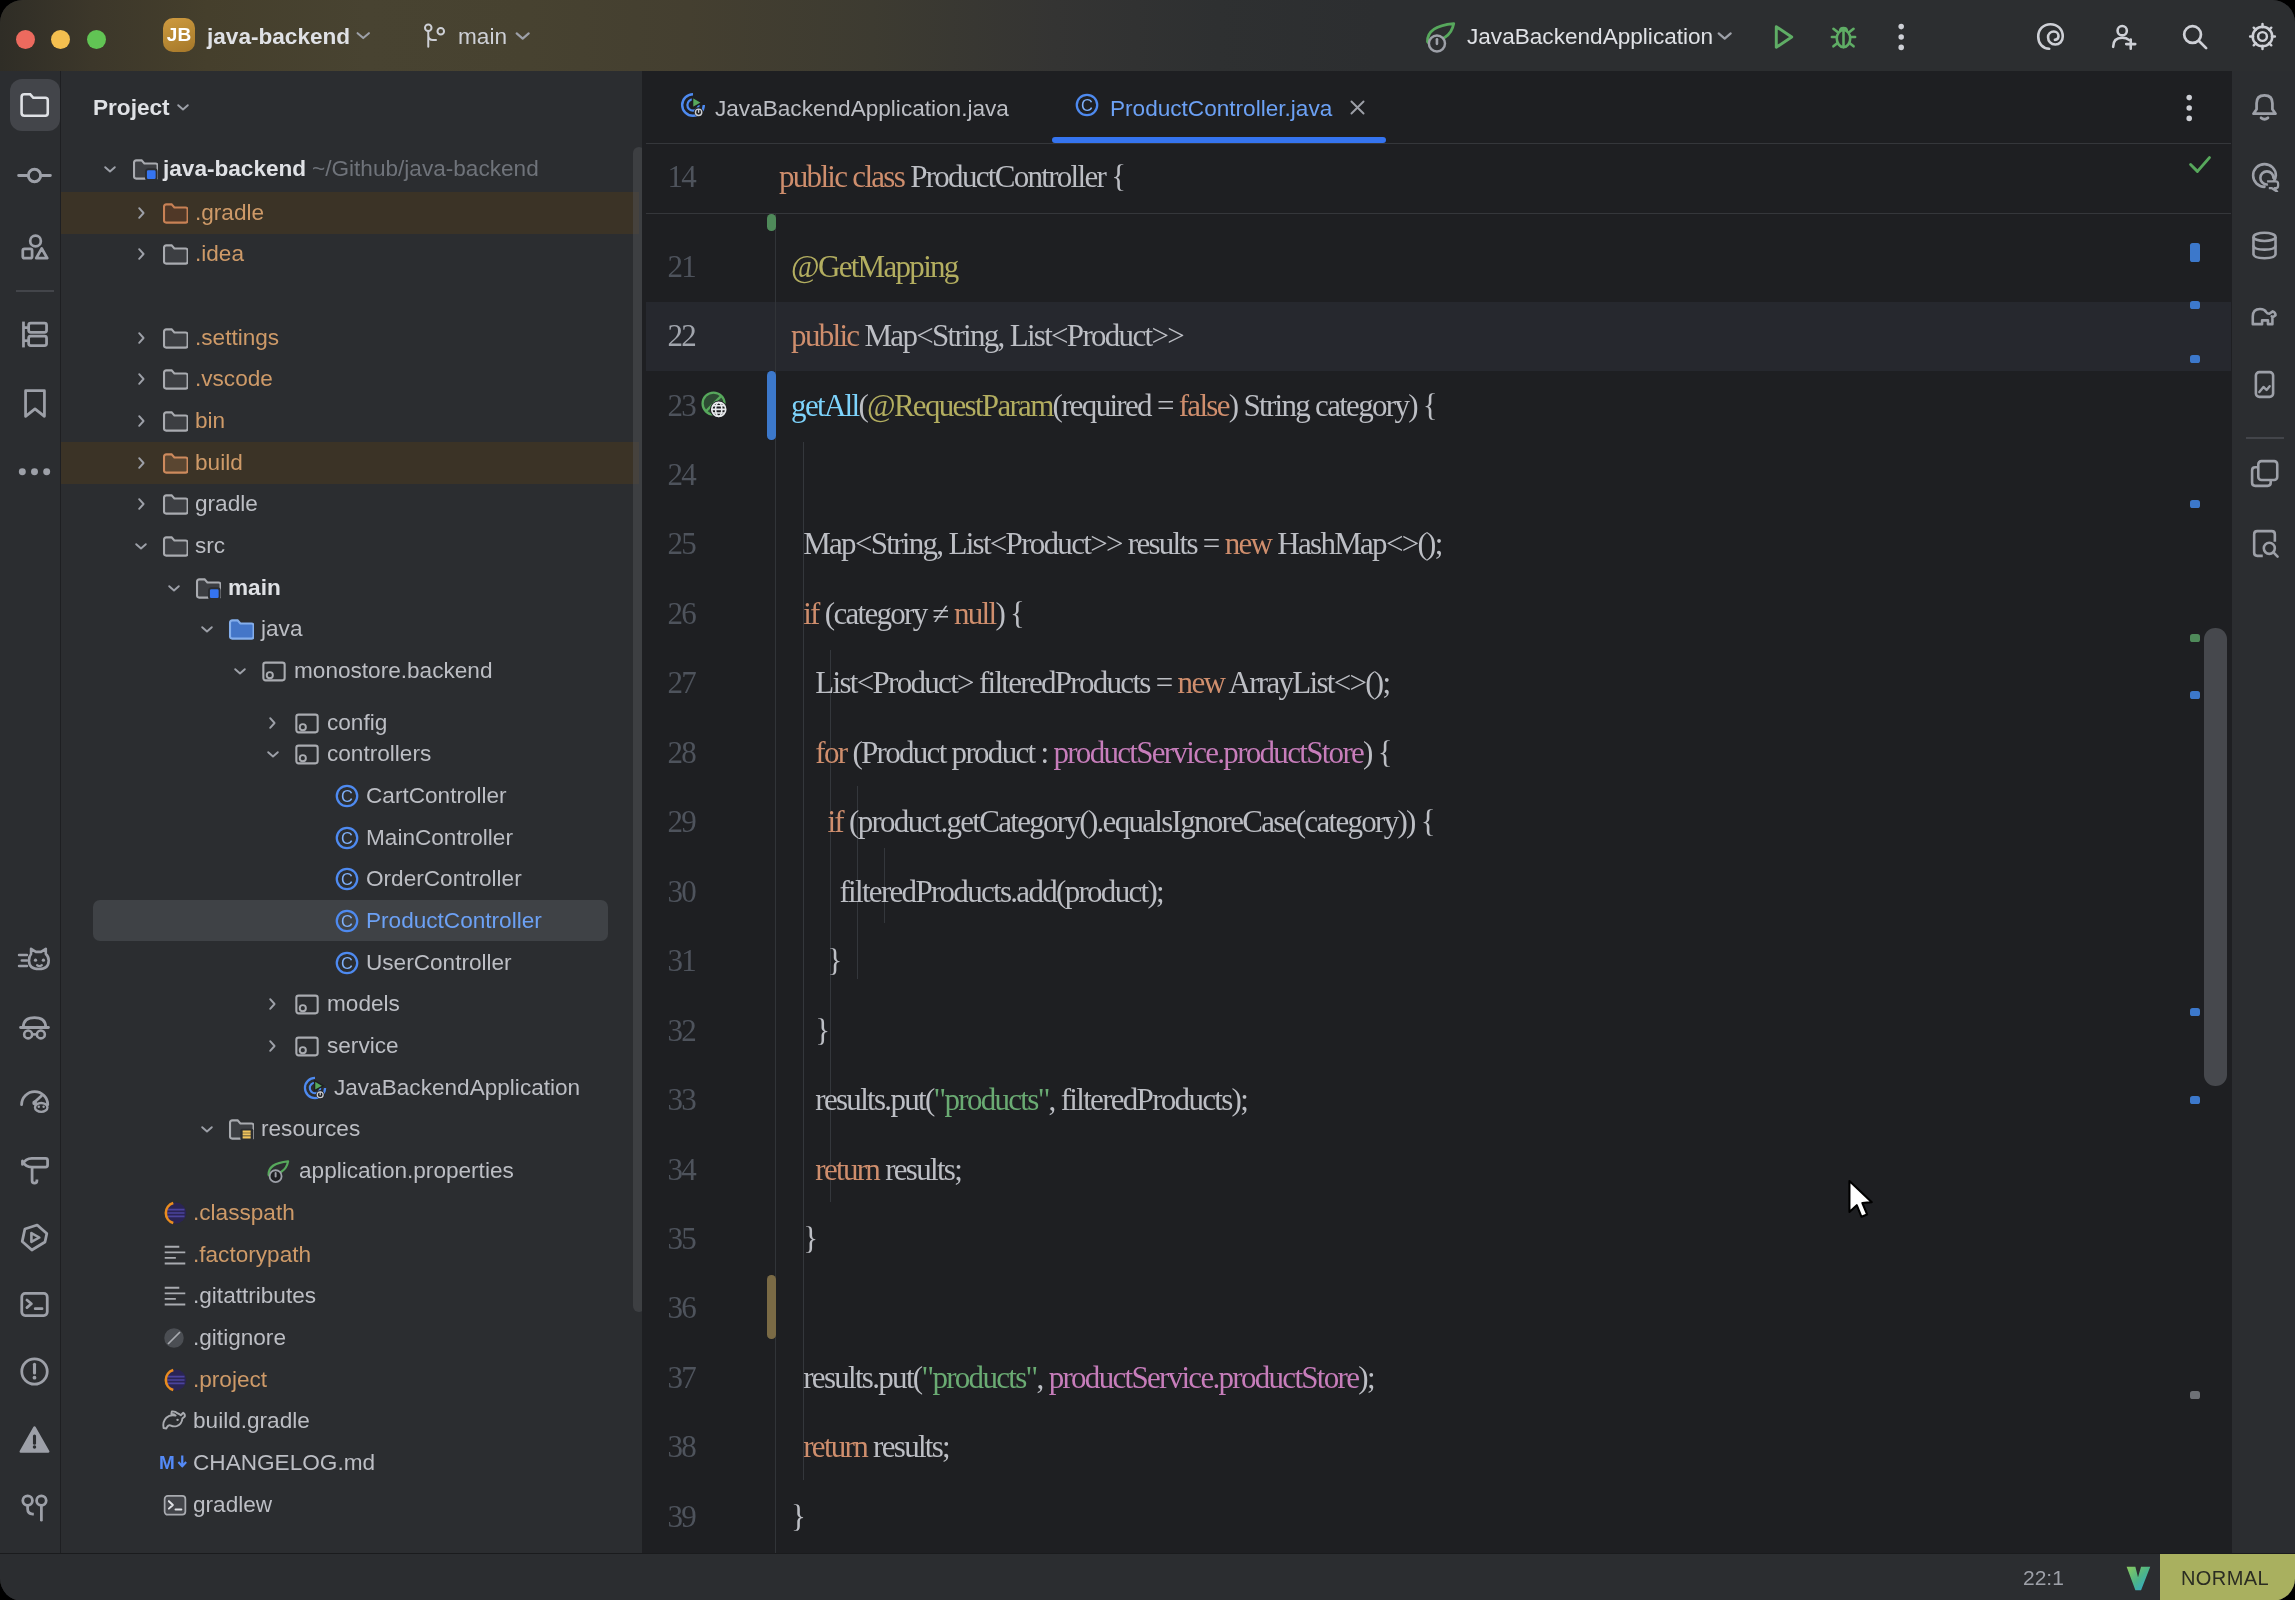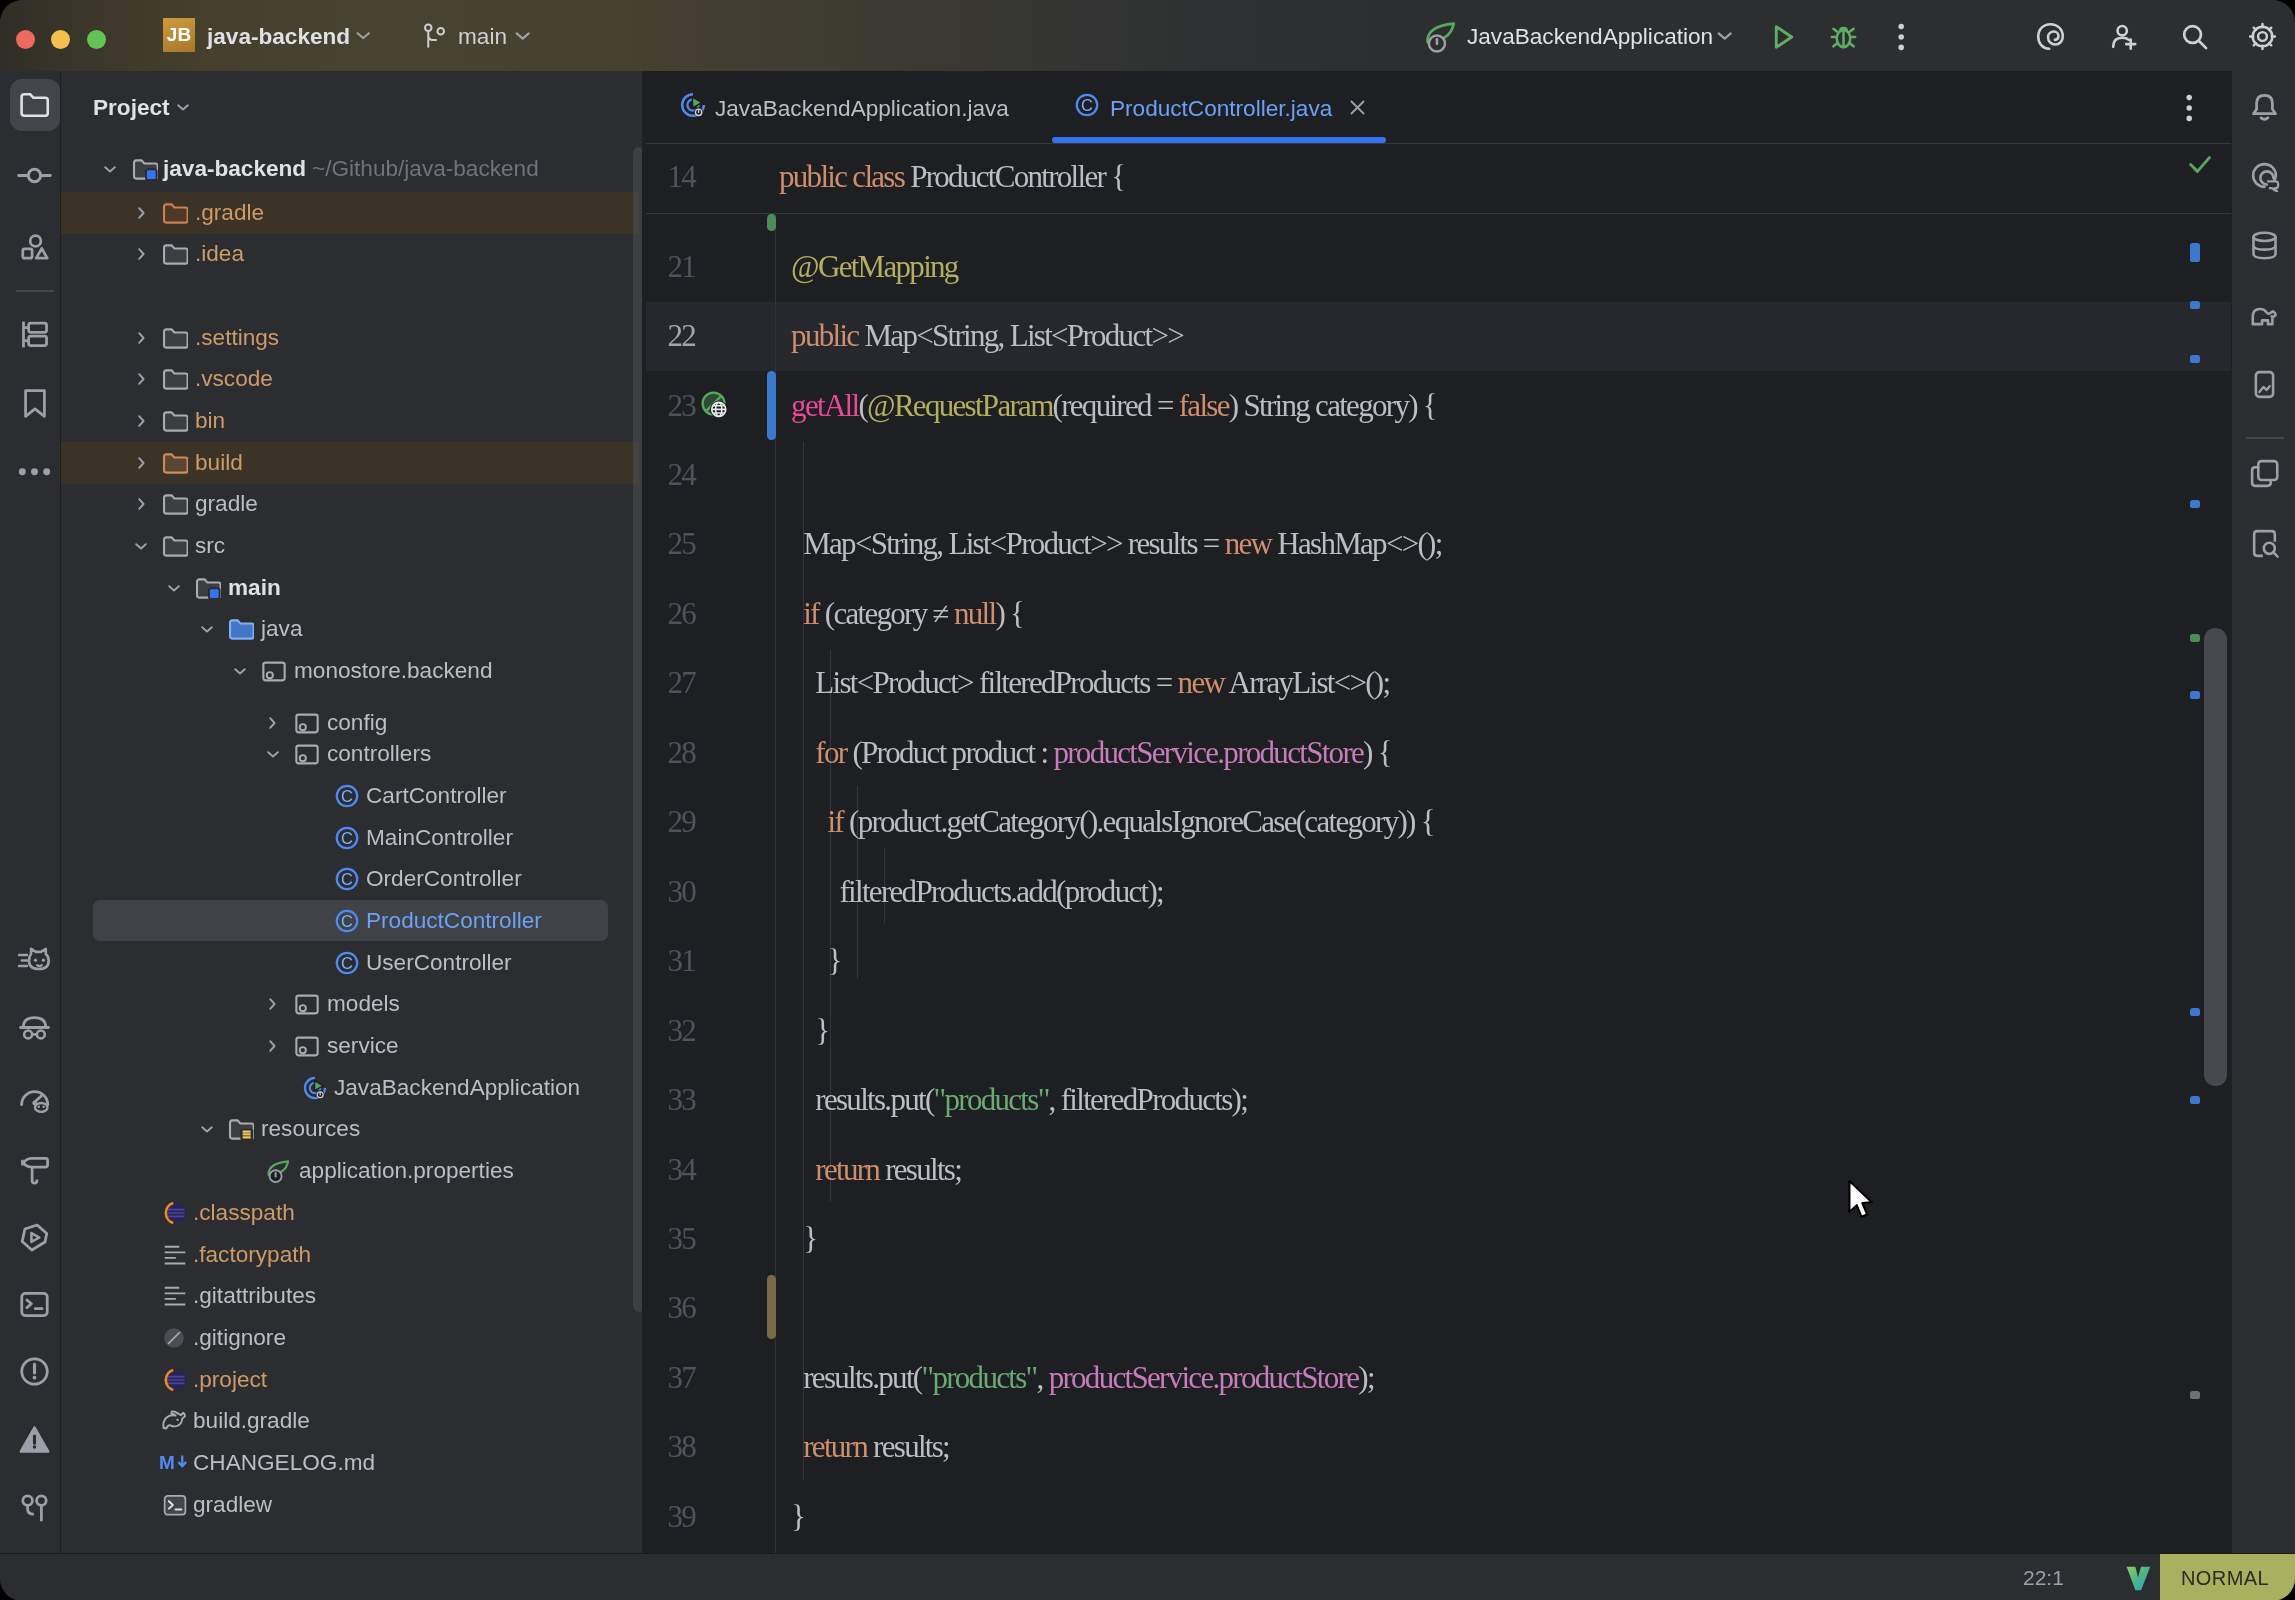--- a/index.html
+++ b/index.html
@@ -3,39 +3,39 @@
 <meta charset="utf-8">
 <style>
 *{margin:0;padding:0;box-sizing:border-box}
 html,body{width:2295px;height:1601px;background:#000;overflow:hidden}
 #win{position:absolute;left:0;top:0;width:2295px;height:1601px;border-radius:22.6px;overflow:hidden;background:#1E1F22;font-family:"Liberation Sans",sans-serif}
 .ab{position:absolute}
 
 #titlebar{position:absolute;left:0;top:0;width:2295px;height:71px;
 background:linear-gradient(90deg,#2f2d26 0,#3c372a 4%,#453f2c 9%,#484331 16%,#474230 23%,#443f30 30%,#3d3b31 38%,#343433 46%,#2e3031 53%,#2c2e30 60%,#2c2e30 100%);}
 .tl{position:absolute;top:30px;width:19px;height:19px;border-radius:50%}
-#jb{position:absolute;left:163px;top:18px;width:32px;height:34px;border-radius:1px;background:linear-gradient(160deg,#cf9a40 0%,#b98a34 50%,#a5772a 100%);color:#fff;font-weight:700;font-size:19px;text-align:center;line-height:34px}
+#jb{position:absolute;left:163px;top:18px;width:32px;height:34px;border-radius:10px;background:linear-gradient(160deg,#cf9a40 0%,#b98a34 50%,#a5772a 100%);color:#fff;font-weight:700;font-size:19px;text-align:center;line-height:34px}
 .tbt{position:absolute;top:0;height:71px;line-height:73px;color:#DFE1E5;font-size:22.6px;white-space:pre}
 
 #leftrail{position:absolute;left:0;top:71px;width:61px;height:1482px;background:#2B2D30;border-right:0.9px solid #1E1F22}
 #rightrail{position:absolute;left:2231px;top:71px;width:64px;height:1482px;background:#2B2D30;border-left:0.9px solid #1E1F22}
 
 #tree{position:absolute;left:61px;top:71px;width:585px;height:1482px;background:#2B2D30;overflow:hidden}
 .row{position:absolute;left:0;width:585px;height:42px;line-height:42px;font-size:22.6px;color:#BCBEC4;white-space:pre}
 .row .t{position:absolute;top:0}
 .orange{color:#CE9A68}
 .bold{font-weight:700;color:#DFE1E5}
 .sel{position:absolute;left:32px;top:0;width:515px;height:41px;background:#3f4246;border-radius:7px}
 .selblue{color:#6ca1f5}
 
 #editor{position:absolute;left:646px;top:71px;width:1585px;height:1482px;background:#1E1F22;overflow:hidden}
 .mono{font-family:Liberation Serif, serif;font-size:31px;letter-spacing:-1.7px;white-space:pre}
 .cl{position:absolute;left:133px;height:69px;line-height:69px;color:#BCBEC4}
 .ln{position:absolute;left:0;width:49px;height:69px;line-height:69px;text-align:right;color:#4E535C}
-.k{color:#CF8E6D}.an{color:#B3AE60}.mt{color:#ec4899}.st{color:#6AAB73}.fl{color:#C77DBB}
+.k{color:#CF8E6D}.an{color:#B3AE60}.mt{color:#7dd3fc}.st{color:#6AAB73}.fl{color:#C77DBB}
 .guide{position:absolute;width:1.3px;background:#34373c}
 .tabtxt{position:absolute;top:0;height:73px;line-height:75px;font-size:22.6px;color:#BCBEC4;white-space:pre}
 
 #status{position:absolute;left:0;top:1553px;width:2295px;height:48px;background:#2B2D30;border-top:0.9px solid #1a1b1d}
 </style>
 </head>
 <body>
 <div id="win">
   <div id="titlebar">
     <div class="tl" style="left:15.6px;background:#ec6a5e"></div>

